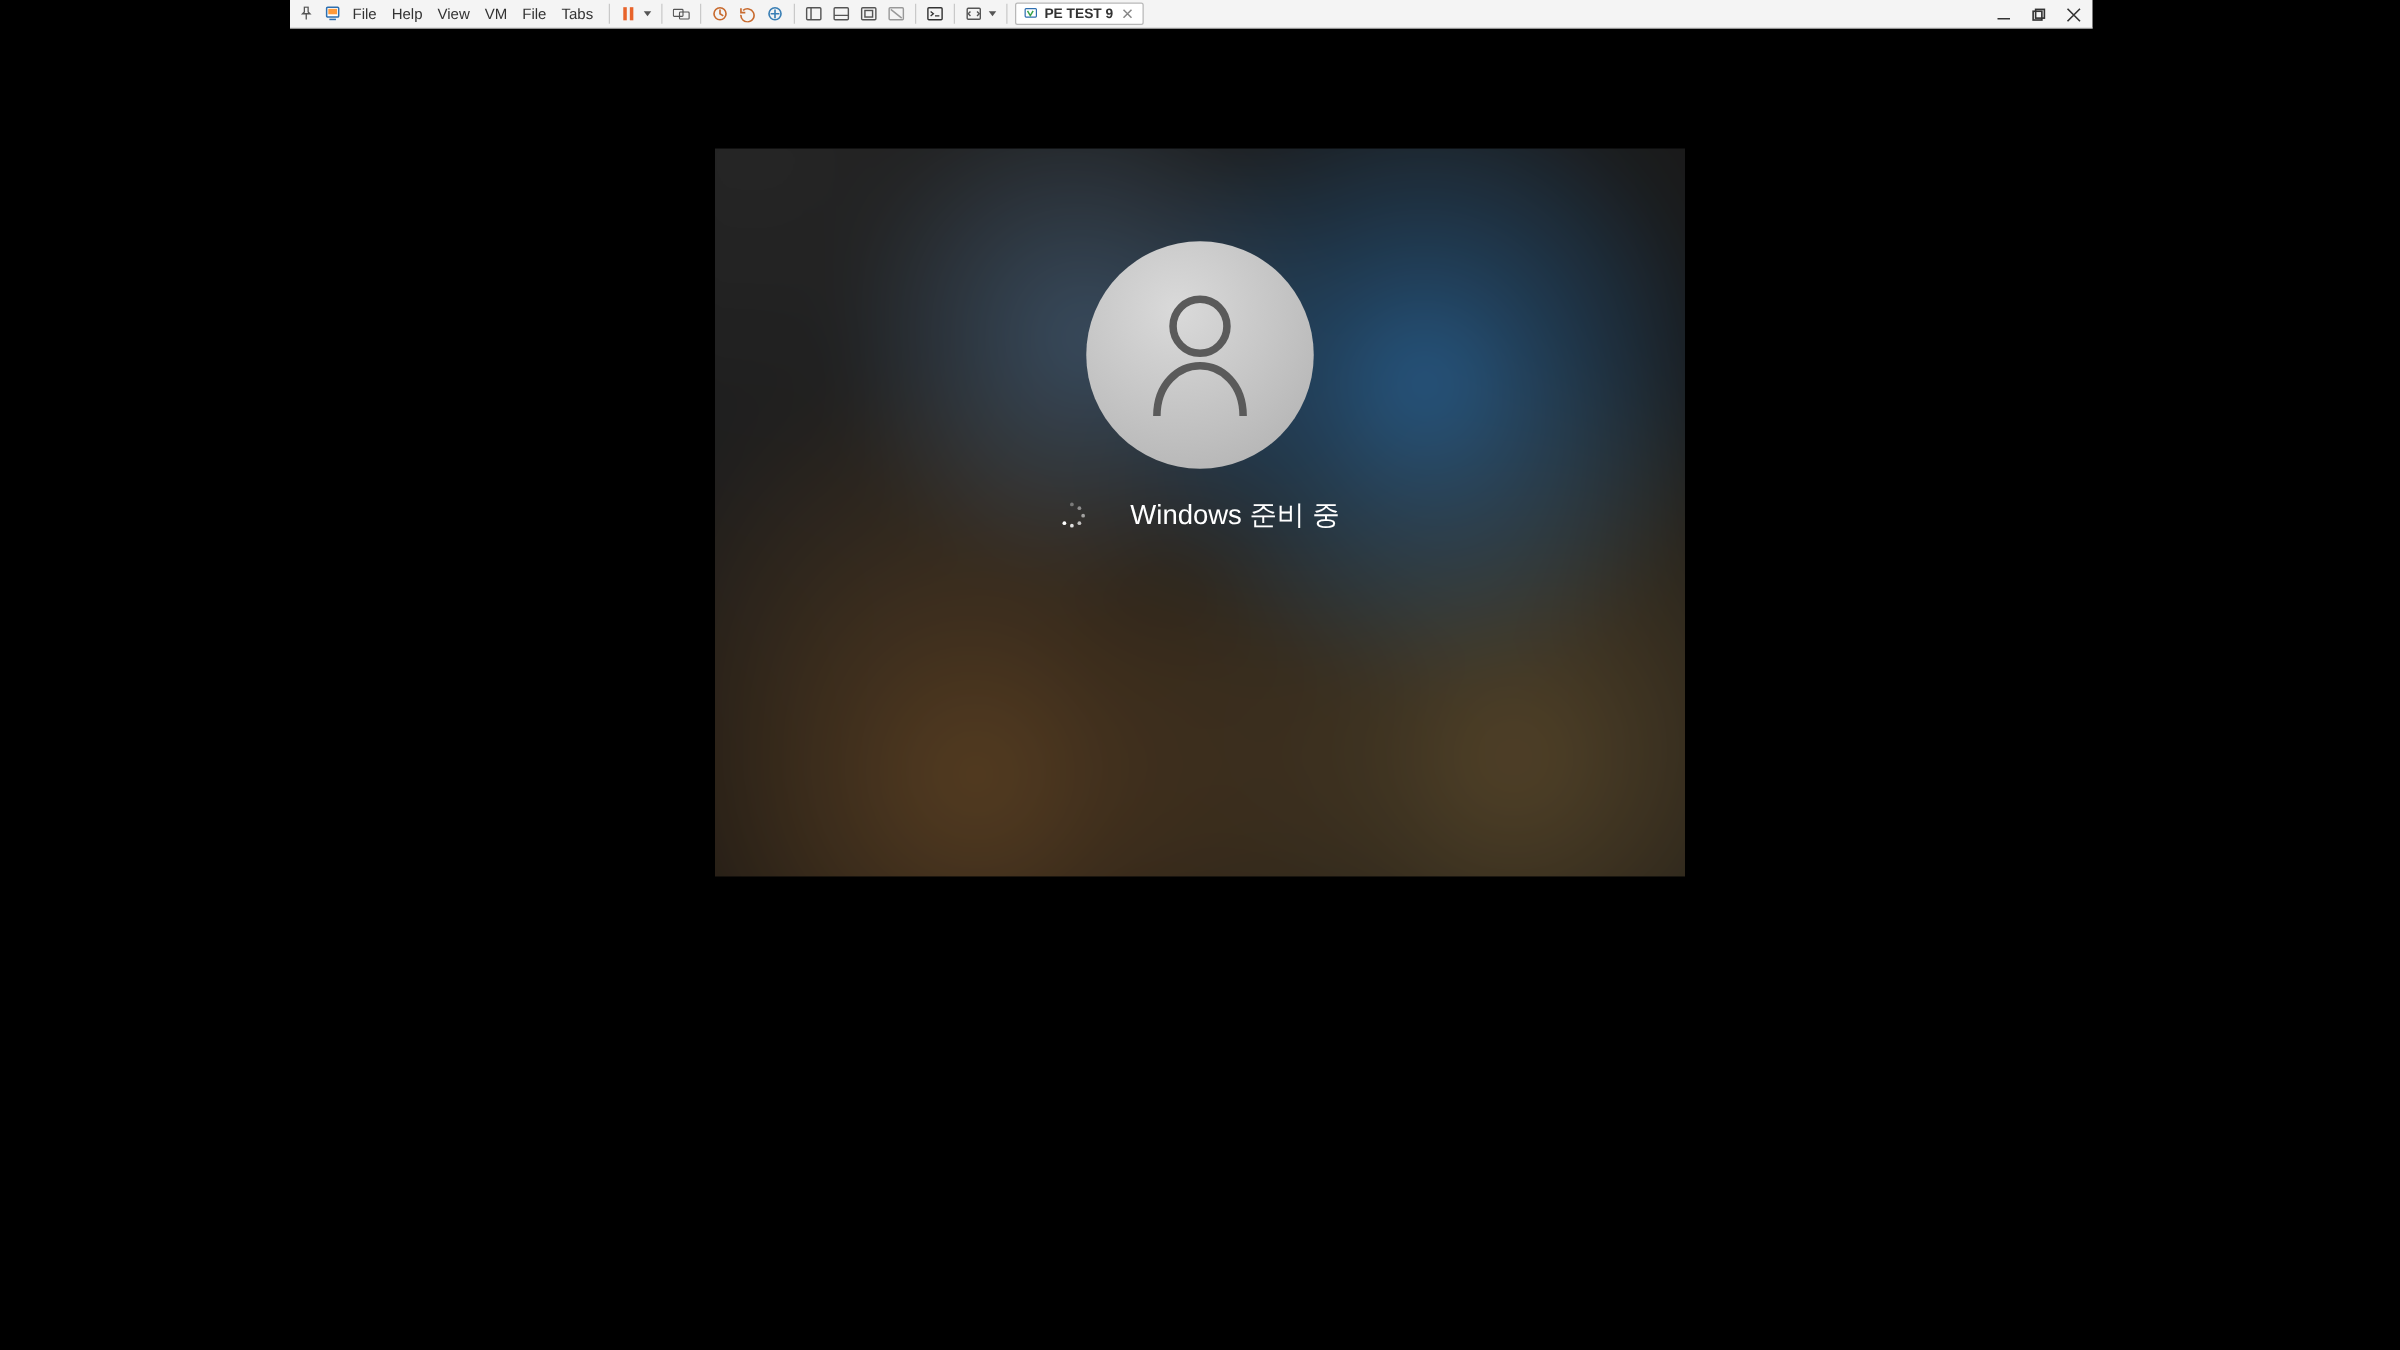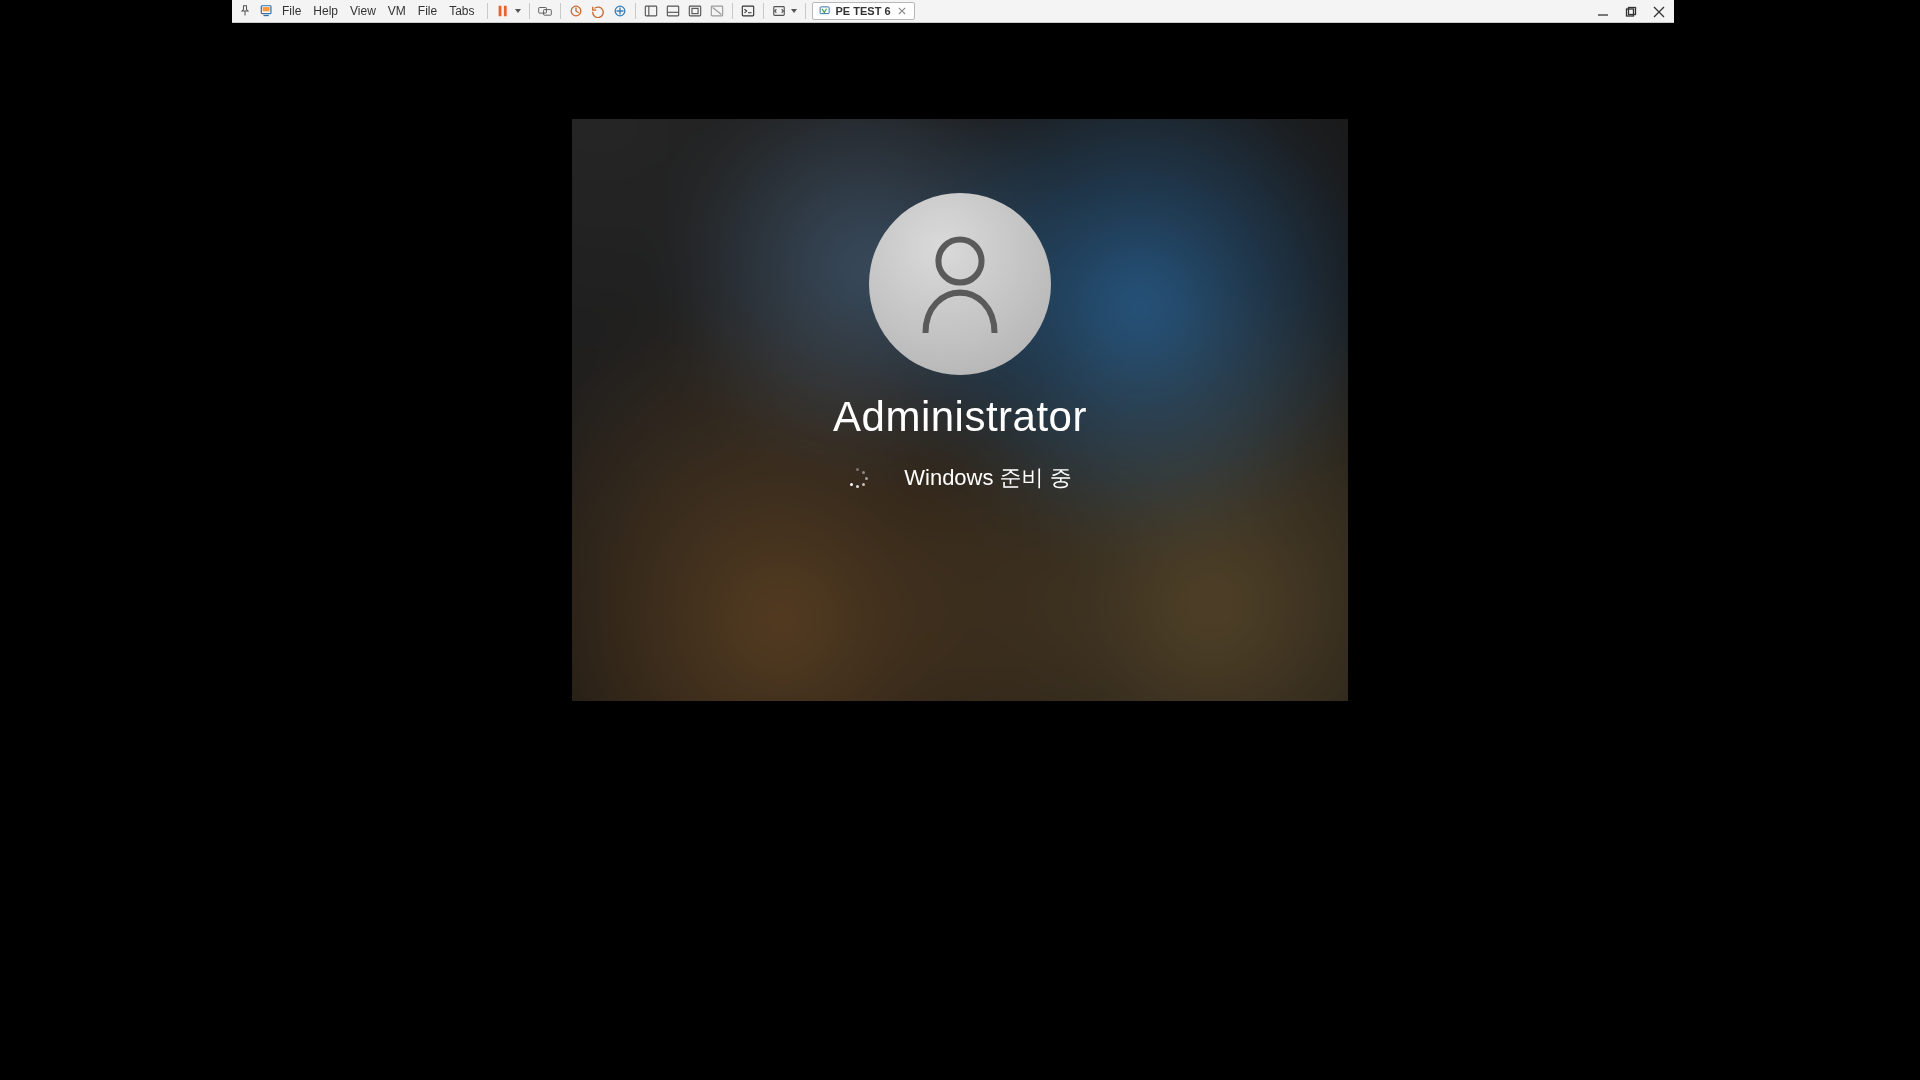--- a/index.html
+++ b/index.html
@@ -200,21 +200,21 @@
       <span class="caret"></span>
     </div>
 
     <div class="tb-sep"></div>
 
     <div class="tab-chip">
       <svg class="icon-small" viewBox="0 0 16 16">
         <rect x="1.5" y="2.5" width="12" height="9" rx="1" fill="#fff" stroke="#2d6fb0" stroke-width="1.3"></rect>
         <path d="M4 5l3 5 3-5" fill="none" stroke="#37a24a" stroke-width="1.6"></path>
       </svg>
-      <span>PE TEST 6</span>
+      <span>PE TEST 9</span>
       <span class="close-x">
         <svg width="8" height="8" viewBox="0 0 10 10" stroke="#888" stroke-width="1.5">
             <path d="M1 1l8 8M9 1l-8 8"></path>
           </svg>
       </span>
     </div>
 
     <div class="window-controls">
       <div class="wc-btn">
         <svg width="12" height="12" viewBox="0 0 12 12" stroke="#333" stroke-width="1.3">
@@ -240,21 +240,20 @@
       <div class="guest-bg"></div>
       <div class="guest-dim"></div>
 
       <div class="login">
         <div class="avatar">
           <svg viewBox="0 0 64 72" fill="none" stroke="#5a5a5a" stroke-width="4.2">
             <circle cx="32" cy="20" r="15"></circle>
             <path d="M8 70c0-18 12-28 24-28s24 10 24 28"></path>
           </svg>
         </div>
-        <div class="login-name">Administrator</div>
         <div class="status-row">
           <div class="spinner">
             <span class="dot" style="left:8px; top:0; opacity:.35"></span>
             <span class="dot" style="left:14px; top:3px; opacity:.45"></span>
             <span class="dot" style="left:17px; top:9px; opacity:.55"></span>
             <span class="dot" style="left:14px; top:15px; opacity:.7"></span>
             <span class="dot" style="left:8px; top:17px; opacity:.85"></span>
             <span class="dot" style="left:2px; top:15px; opacity:1"></span>
           </div>
           <div class="status-text">Windows 준비 중</div>

